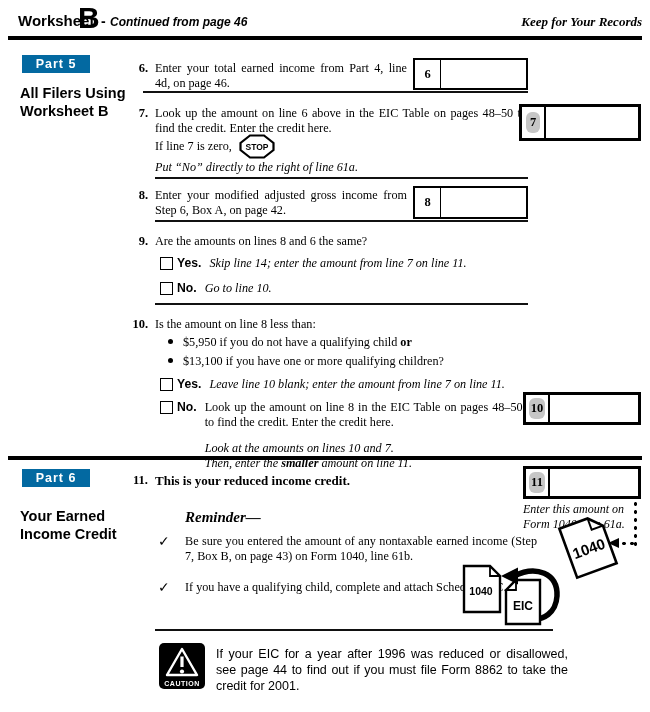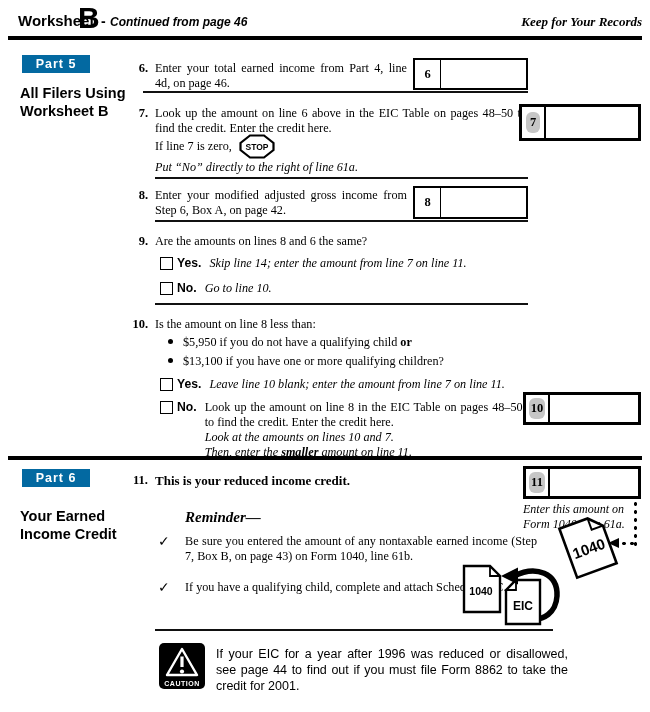--- a/index.html
+++ b/index.html
@@ -113,21 +113,21 @@
   <div class="checkrow" style="left:160px;top:377px">
     <span class="checkbox"></span>
     <span class="checklabel">Yes.</span>
     <span class="body-text it" style="padding-left:4px">Leave line 10 blank; enter the amount from line 7 on line 11.</span>
   </div>
   <div class="checkrow" style="left:160px;top:400px">
     <span class="checkbox"></span>
     <span class="checklabel">No.</span>
     <div style="padding-left:4px;width:322px">
       <div class="body-text just">Look up the amount on line 8 in the EIC Table on pages 48–50 to find the credit. Enter the credit here.</div>
-      <div class="body-text it" style="">Look at the amounts on lines 10 and 7.</div>
+      <div class="body-text it" style="margin-top:11px">Look at the amounts on lines 10 and 7.</div>
       <div class="body-text it">
         <span>Then, enter the</span> <span class="b">smaller</span> <span>amount on line 11.</span>
       </div>
     </div>
   </div>
   <div class="amount-box thick" style="left:523px;top:392px;width:118px;height:33px">
     <div class="numcell">
         <span class="pill">10</span>
       </div>
     <div class="entry"></div>

